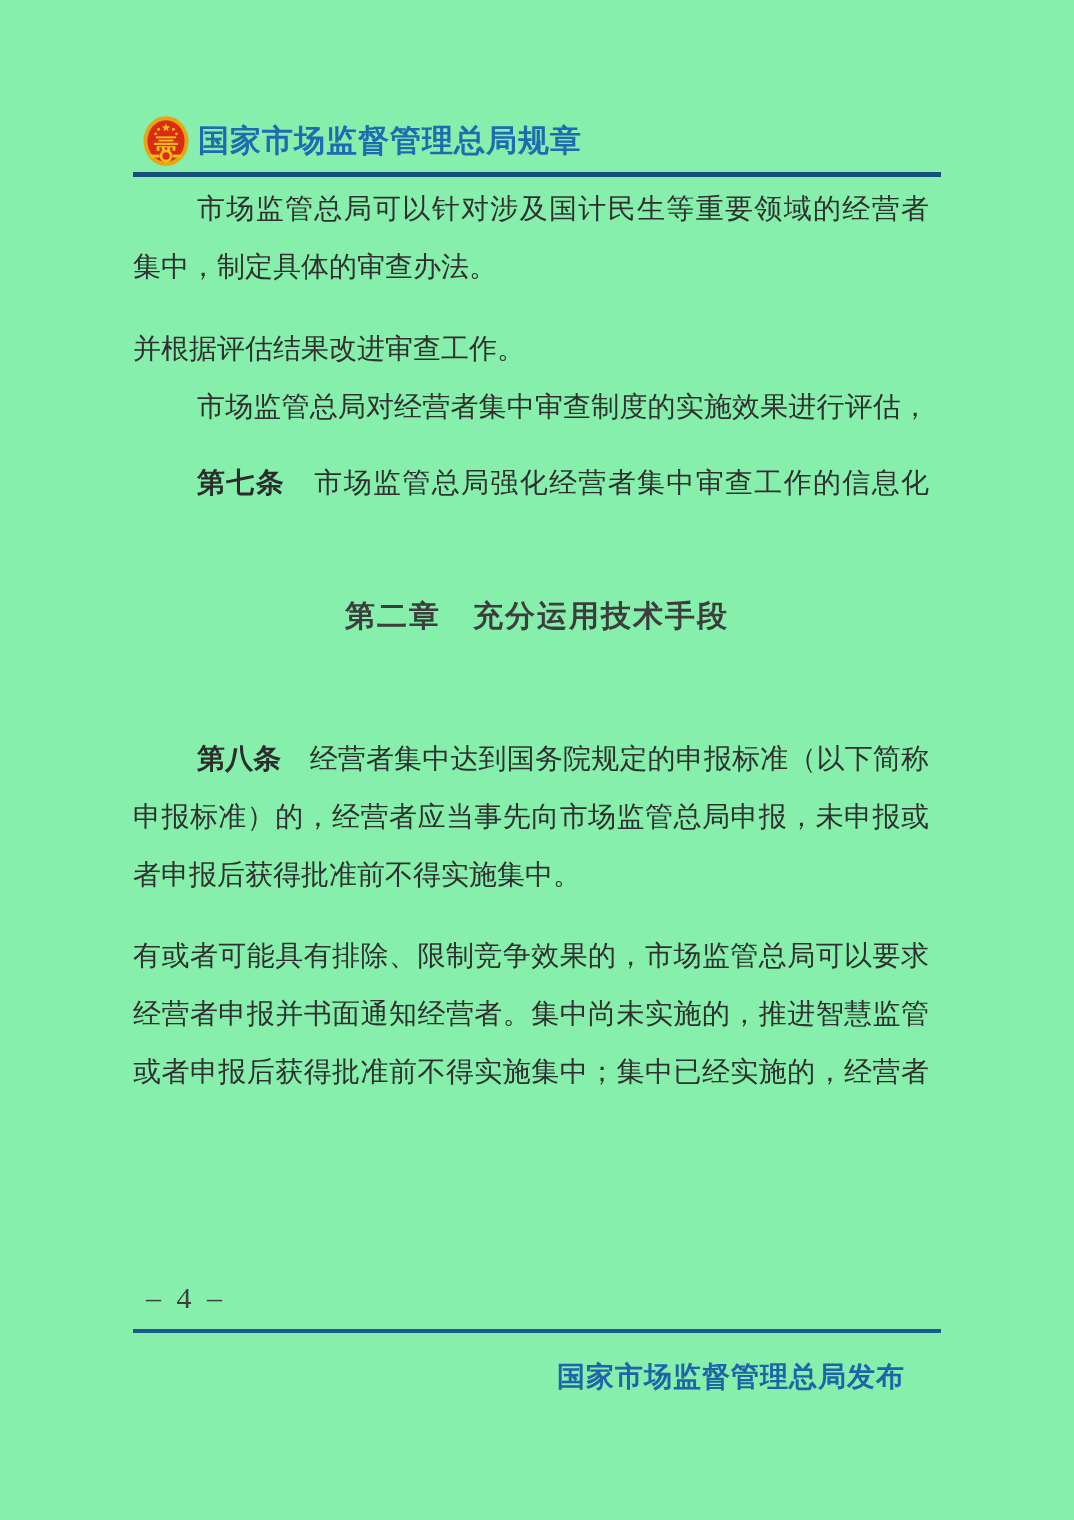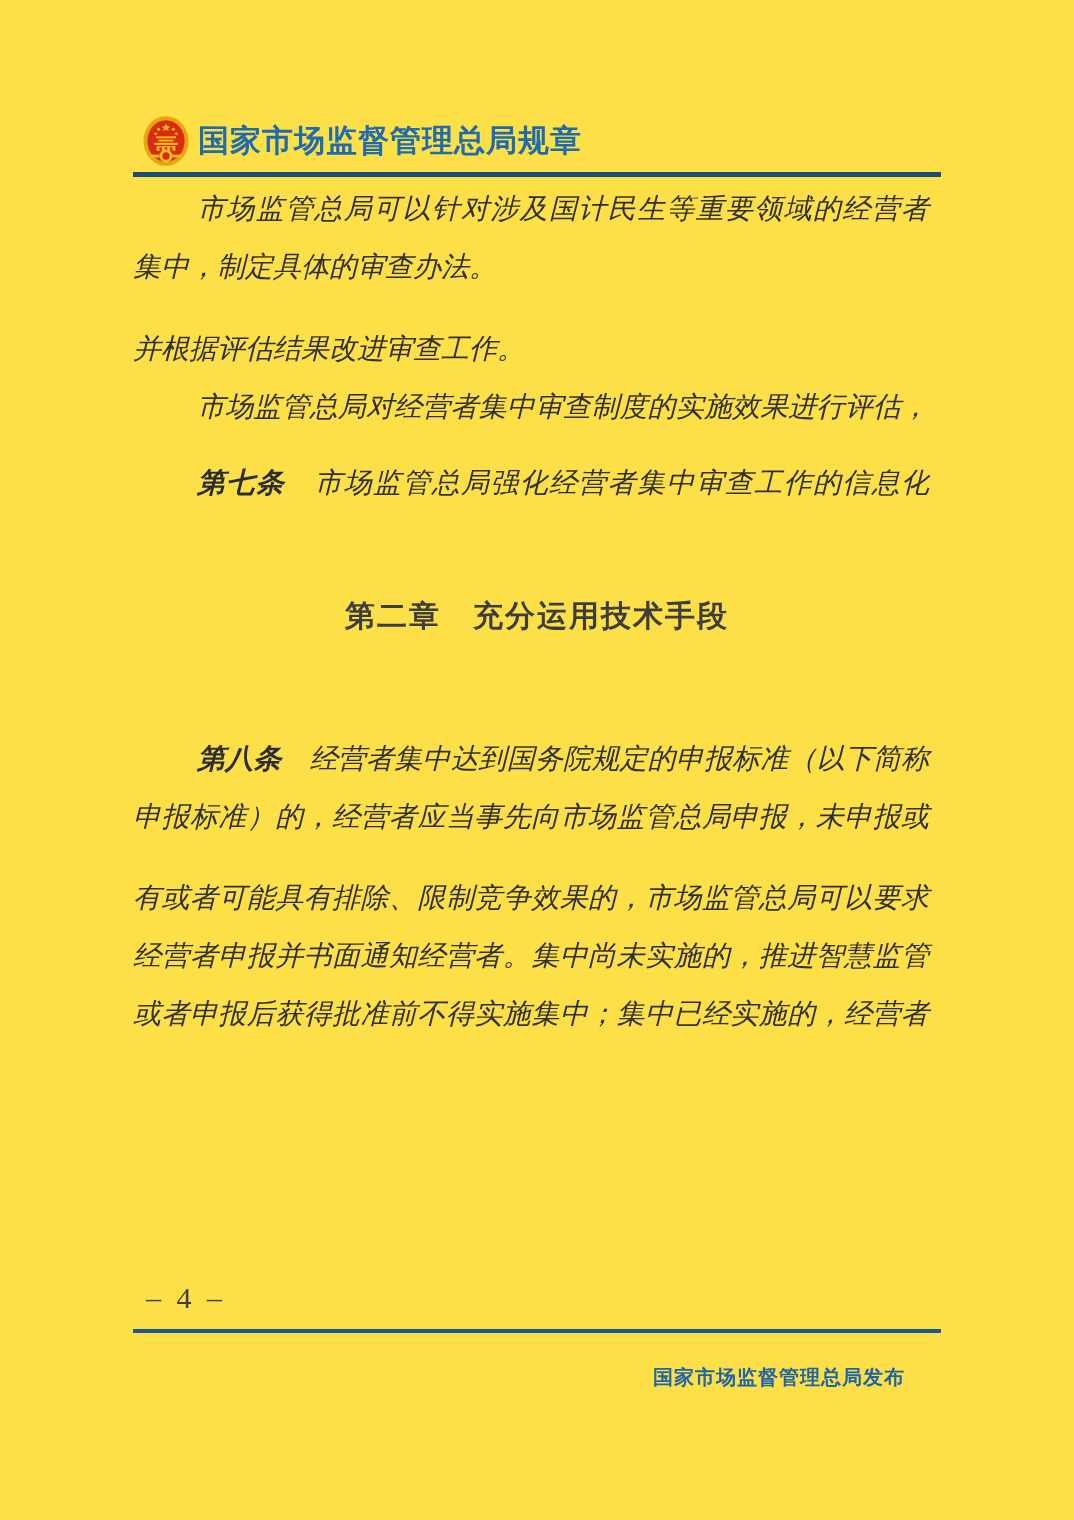--- a/index.html
+++ b/index.html
@@ -1,35 +1,35 @@
 <!DOCTYPE html>
 <html lang="zh"><head>
 <meta charset="utf-8">
 <style>
   html,body{margin:0;padding:0;background:#e9e9e9;}
   .page{
     position:relative;
     width:1074px;height:1520px;
-    background:#fde047;
+    background:#86efac;
     overflow:hidden;
     font-family:"Liberation Serif","DejaVu Serif",serif;
     color:#303030;
   }
   
   .emblem{position:absolute;left:143px;top:116px;width:46px;height:51px;}
   .doc-title{
     position:absolute;left:198px;top:119px;margin:0;
     font-family:"Liberation Sans","DejaVu Sans",sans-serif;
     font-weight:700;font-size:31px;line-height:44px;
     color:#1e6bb0;letter-spacing:1px;white-space:nowrap;
   }
   .header-rule{position:absolute;left:133px;top:172px;width:808px;height:5px;background:#174e7c;}
   
   .doc-main{position:absolute;left:133px;top:180px;width:808px;}
-  .para{margin:0 12px 24px 0;font-style:italic;}
+  .para{margin:0 12px 24px 0;}
   .line{
     display:block;font-size:28px;line-height:58px;
     text-align:justify;text-align-last:justify;text-justify:inter-character;
     white-space:nowrap;
   }
   .line.last{text-align:center;text-align-last:left;}
   .ind{padding-left:64px;}
   .term{
     font-family:"Liberation Sans","DejaVu Sans",sans-serif;
     font-weight:700;color:#2c2c2c;
@@ -46,21 +46,21 @@
   #p5{margin-bottom:0;}
   
   .page-number{
     position:absolute;left:146px;top:1276px;
     font-size:30px;line-height:44px;color:#3f3f3f;letter-spacing:4px;
   }
   .footer-rule{position:absolute;left:133px;top:1329px;width:808px;height:4px;background:#1b5a8d;}
   .publisher{
     position:absolute;right:169px;top:1355px;
     font-family:"Liberation Sans","DejaVu Sans",sans-serif;
-    font-weight:700;font-size:20px;line-height:44px;
+    font-weight:700;font-size:28px;line-height:44px;
     color:#1d64a8;letter-spacing:1px;white-space:nowrap;
   }
 </style>
 </head>
 <body>
 
 <div class="page">
 
   <span class="emblem">
     <svg width="46" height="51" viewBox="0 0 46 51" aria-hidden="true">
@@ -104,20 +104,21 @@
 
     <p class="para" id="p3">
       <span class="line ind"><b class="term">第七条</b><span>　市场监管总局强化经营者集中审查工作的信息化</span></span>
     </p>
 
     <h2 class="chapter">第二章　充分运用技术手段</h2>
 
     <p class="para" id="p4">
       <span class="line ind"><b class="term">第八条</b><span>　经营者集中达到国务院规定的申报标准（以下简称</span></span>
       <span class="line">申报标准）的，经营者应当事先向市场监管总局申报，未申报或</span>
+      <span class="line last">者申报后获得批准前不得实施集中。</span>
     </p>
 
     <p class="para" id="p5">
       <span class="line">有或者可能具有排除、限制竞争效果的，市场监管总局可以要求</span>
       <span class="line">经营者申报并书面通知经营者。集中尚未实施的，推进智慧监管</span>
       <span class="line">或者申报后获得批准前不得实施集中；集中已经实施的，经营者</span>
     </p>
 
   </main>
 

